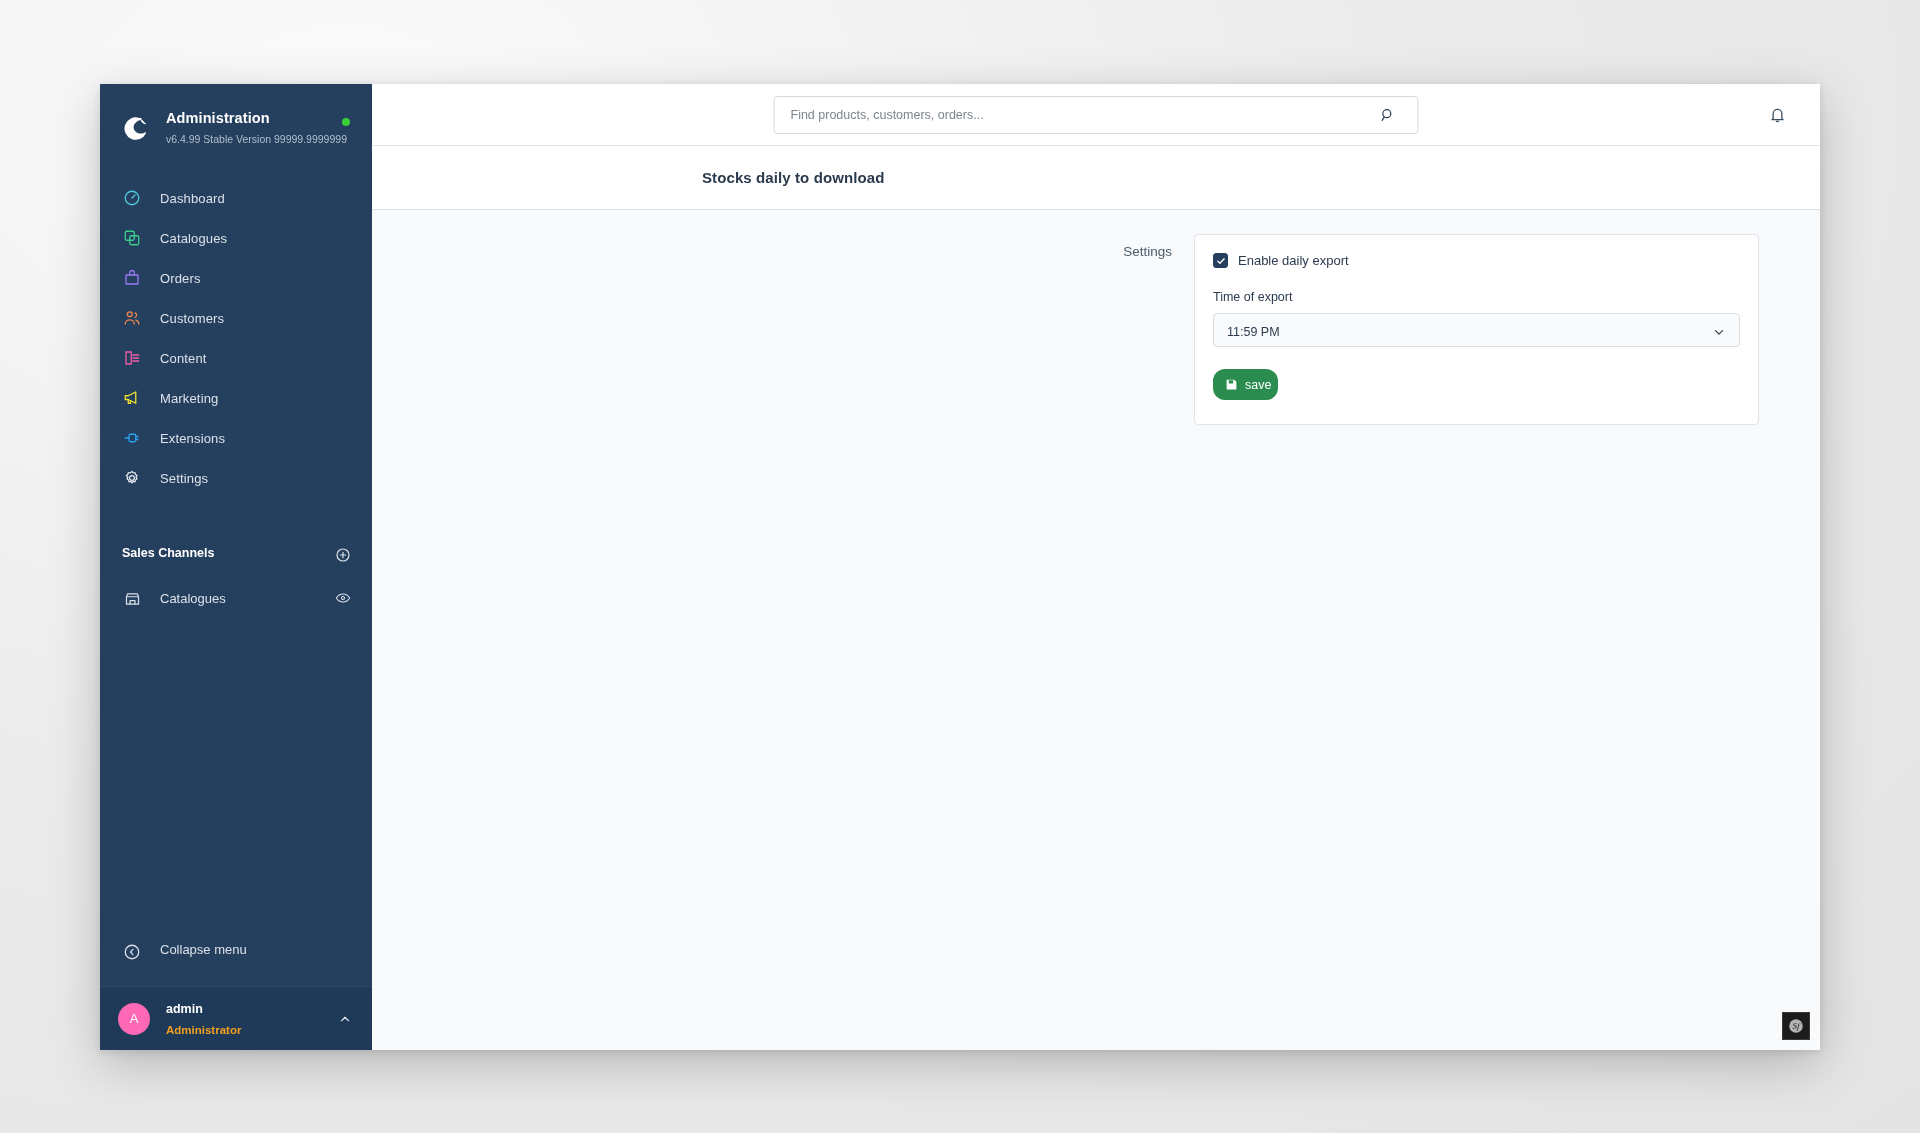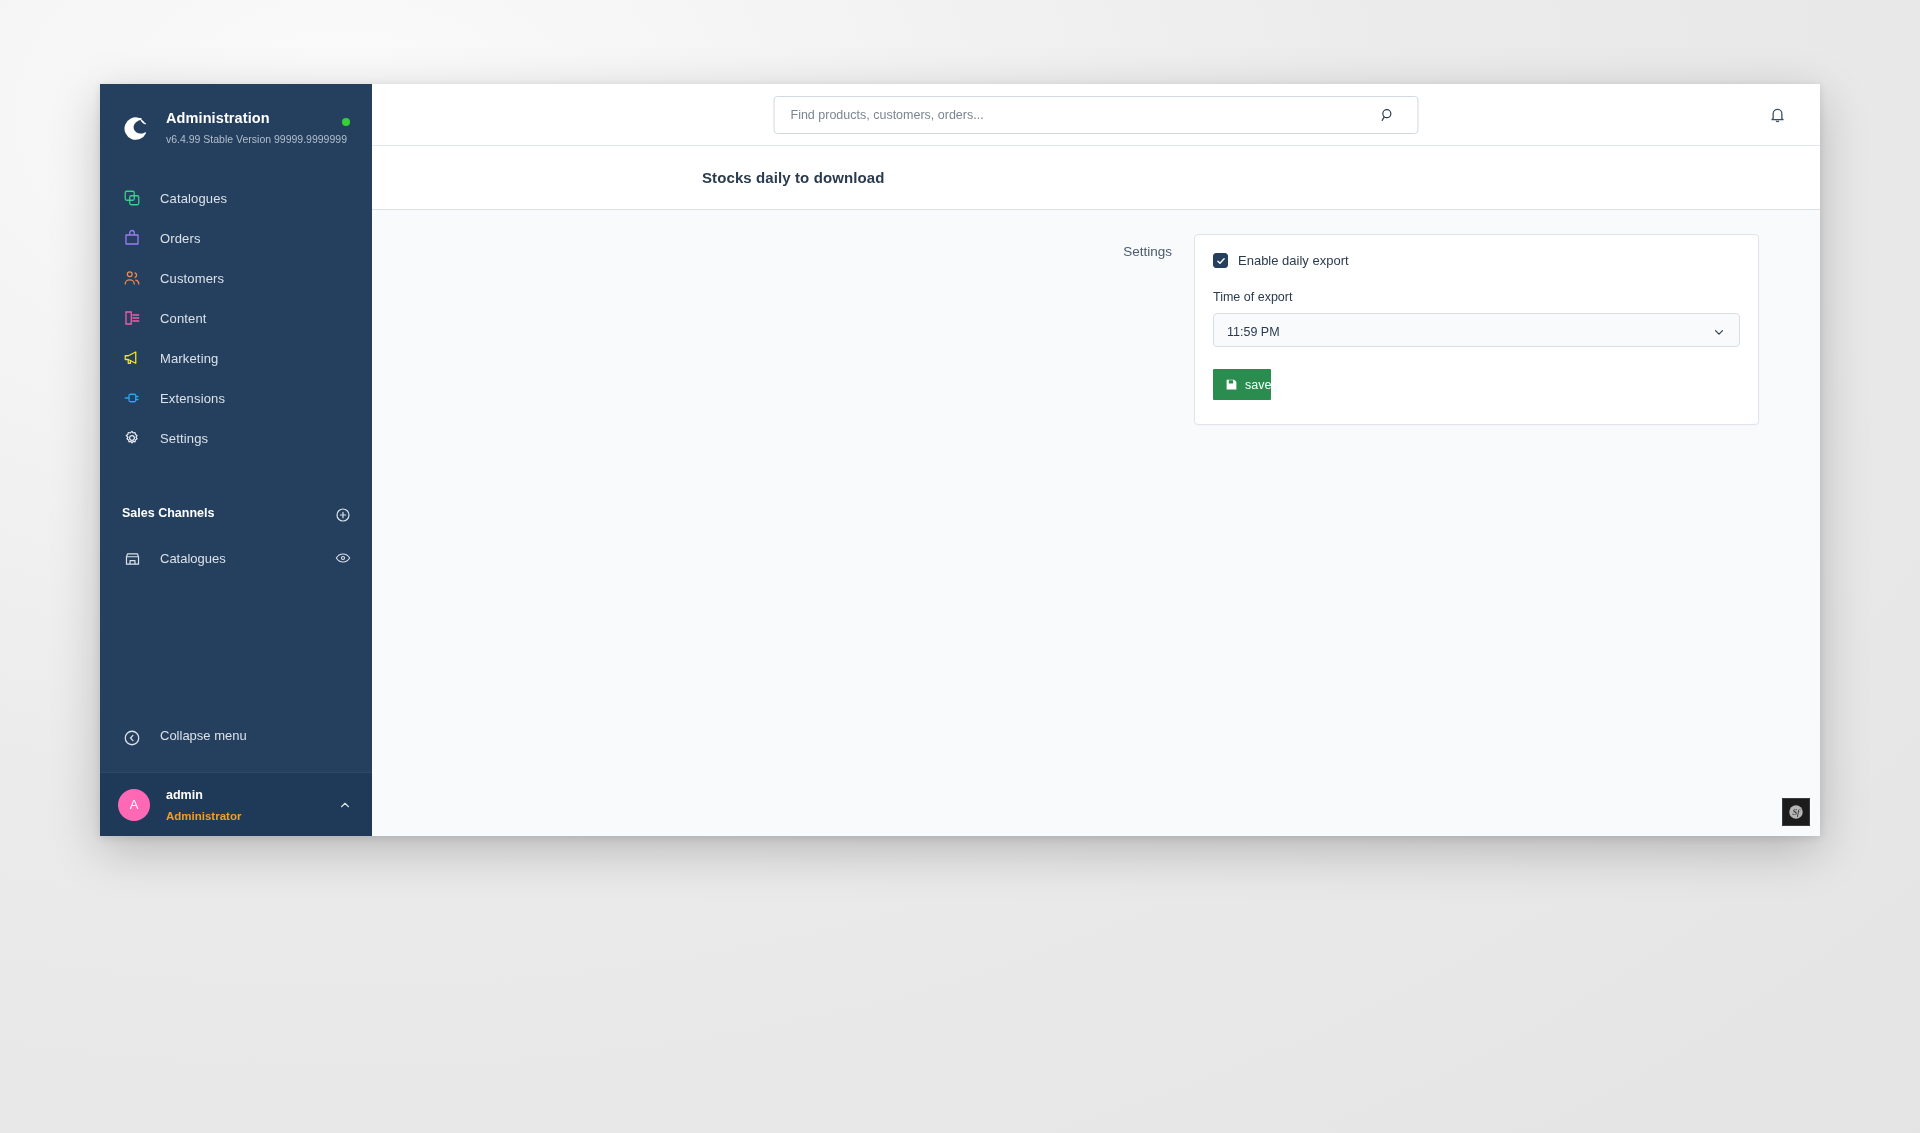--- a/index.html
+++ b/index.html
@@ -18,21 +18,21 @@
       radial-gradient(ellipse at 18% 10%, #fbfbfb 0%, #ebebeb 48%, #e4e4e4 100%);
     position: relative;
   }
 
   
   .app-window {
     position: absolute;
     left: 100px;
     top: 84px;
     width: 1720px;
-    height: 752px;
+    height: 966px;
     background: #ffffff;
     box-shadow: 0 14px 46px rgba(0,0,0,0.22), 0 2px 8px rgba(0,0,0,0.10);
     display: flex;
     overflow: hidden;
   }
 
   
   .sidebar {
     width: 272px;
     flex: 0 0 272px;
@@ -345,22 +345,22 @@
     display: flex; align-items: center; justify-content: center;
   }
 
   .save-button {
     display: inline-flex;
     align-items: center;
     height: 31px;
     background: #189eff;
     background: #2a8c4f;
     border: 0;
-    border-radius: 1px;
-    padding: 0 0 0 11px;
+    border-radius: 12px;
+    padding: 0 7px 0 11px;
     cursor: pointer;
     font-family: "Liberation Sans", sans-serif;
   }
   .save-icon {
     width: 14px; height: 14px;
     margin-right: 7px;
     display: flex; align-items: center; justify-content: center;
   }
   .save-label {
     font-size: 12.5px;
@@ -396,20 +396,29 @@
       </span>
       <span class="brand-text">
         <span class="brand-title">Administration</span>
         <span class="brand-version">v6.4.99 Stable Version 99999.9999999</span>
       </span>
       <span class="status-dot"></span>
     </div>
 
     <nav class="nav-list">
 
+      <div class="nav-item">
+        <span class="nav-icon">
+          <svg width="18" height="18" viewBox="0 0 24 24" fill="none" stroke="#4ecadc" stroke-width="1.7" stroke-linecap="round">
+            <circle cx="12" cy="12" r="9"></circle>
+              <path d="M12 12l4-4"></path>
+          </svg>
+        </span>
+        <span class="nav-label">Dashboard</span>
+      </div>
 
       <div class="nav-item">
         <span class="nav-icon">
           <svg width="18" height="18" viewBox="0 0 24 24" fill="none" stroke="#3ecf8e" stroke-width="1.7">
             <rect x="3" y="3" width="12" height="12" rx="2"></rect>
               <rect x="9" y="9" width="12" height="12" rx="2"></rect>
           </svg>
         </span>
         <span class="nav-label">Catalogues</span>
       </div>

